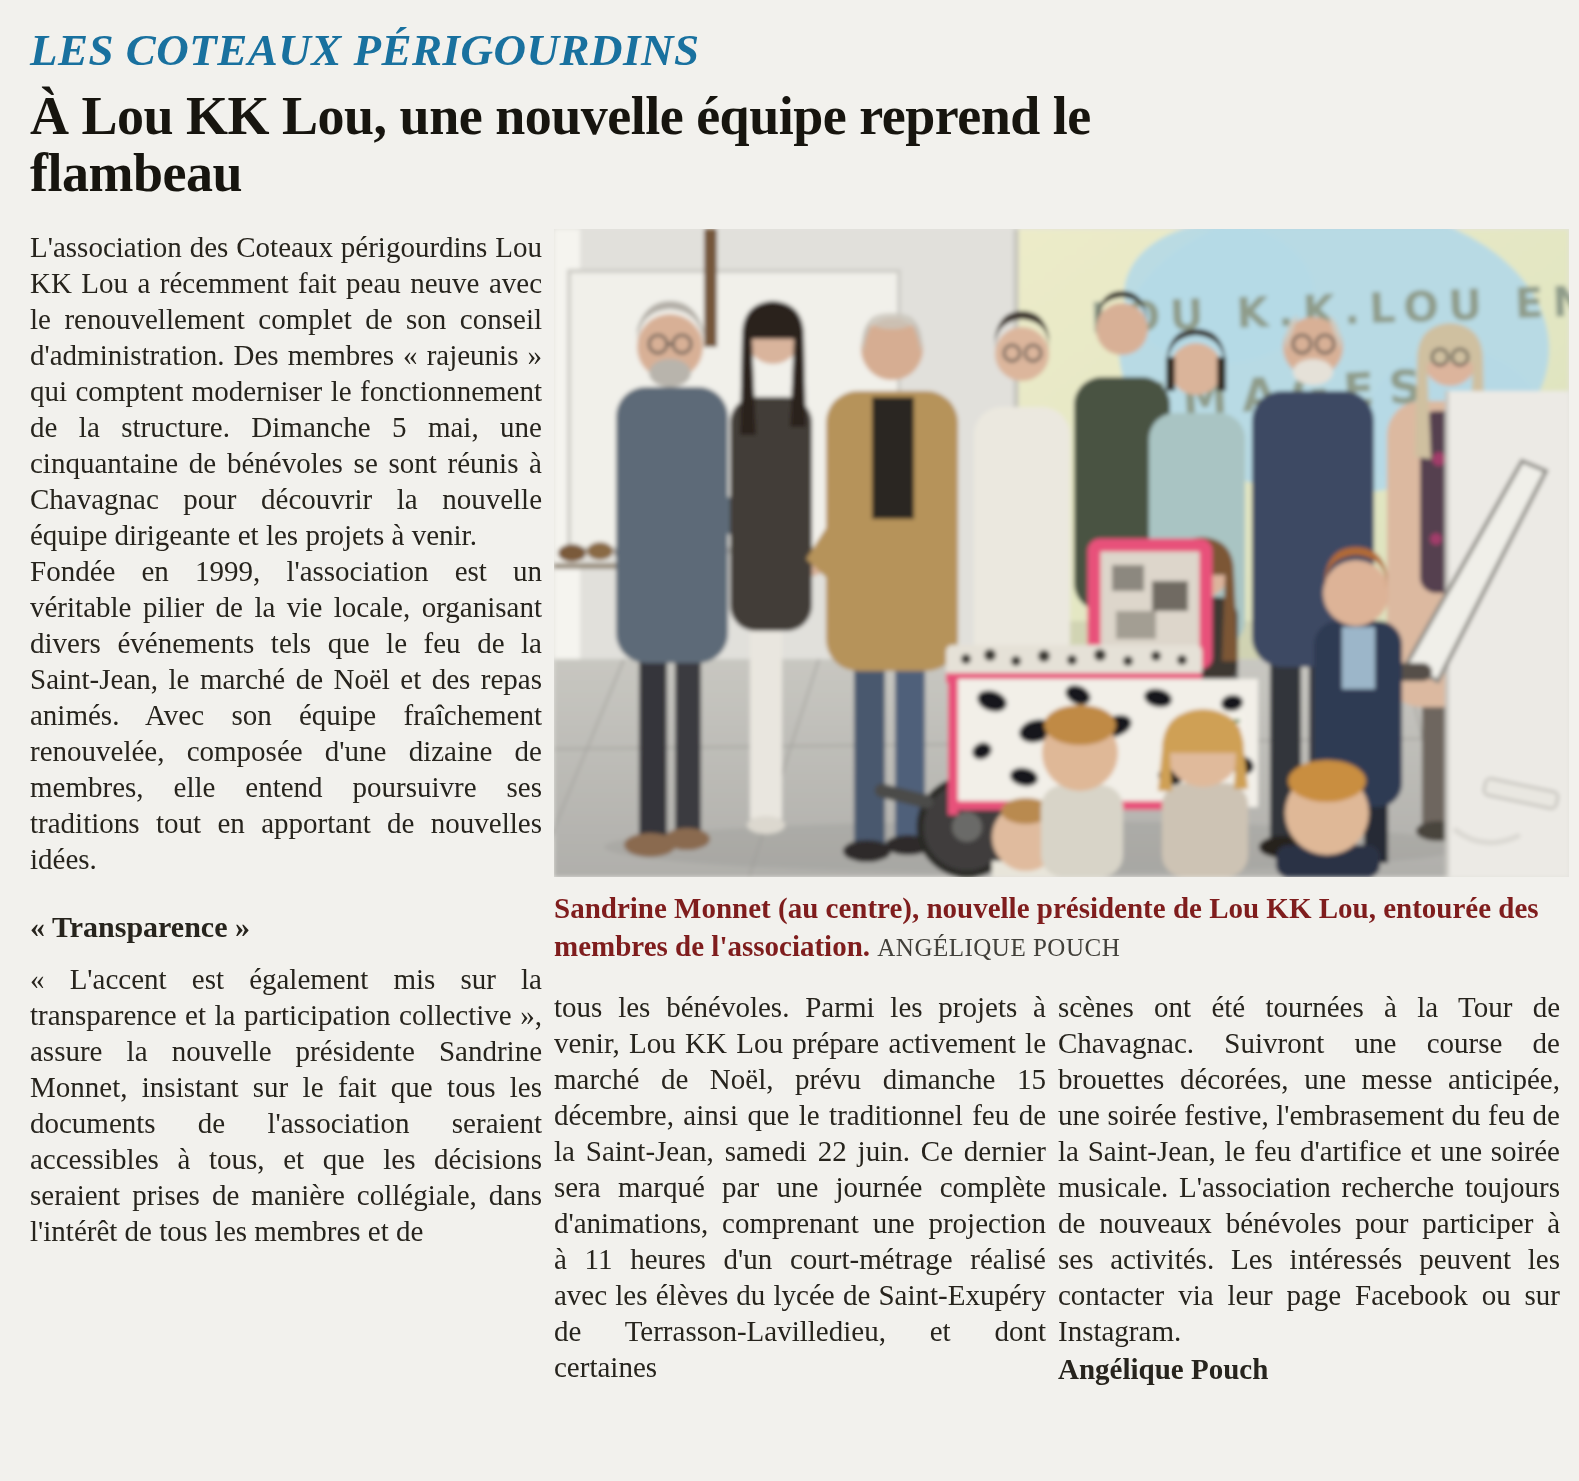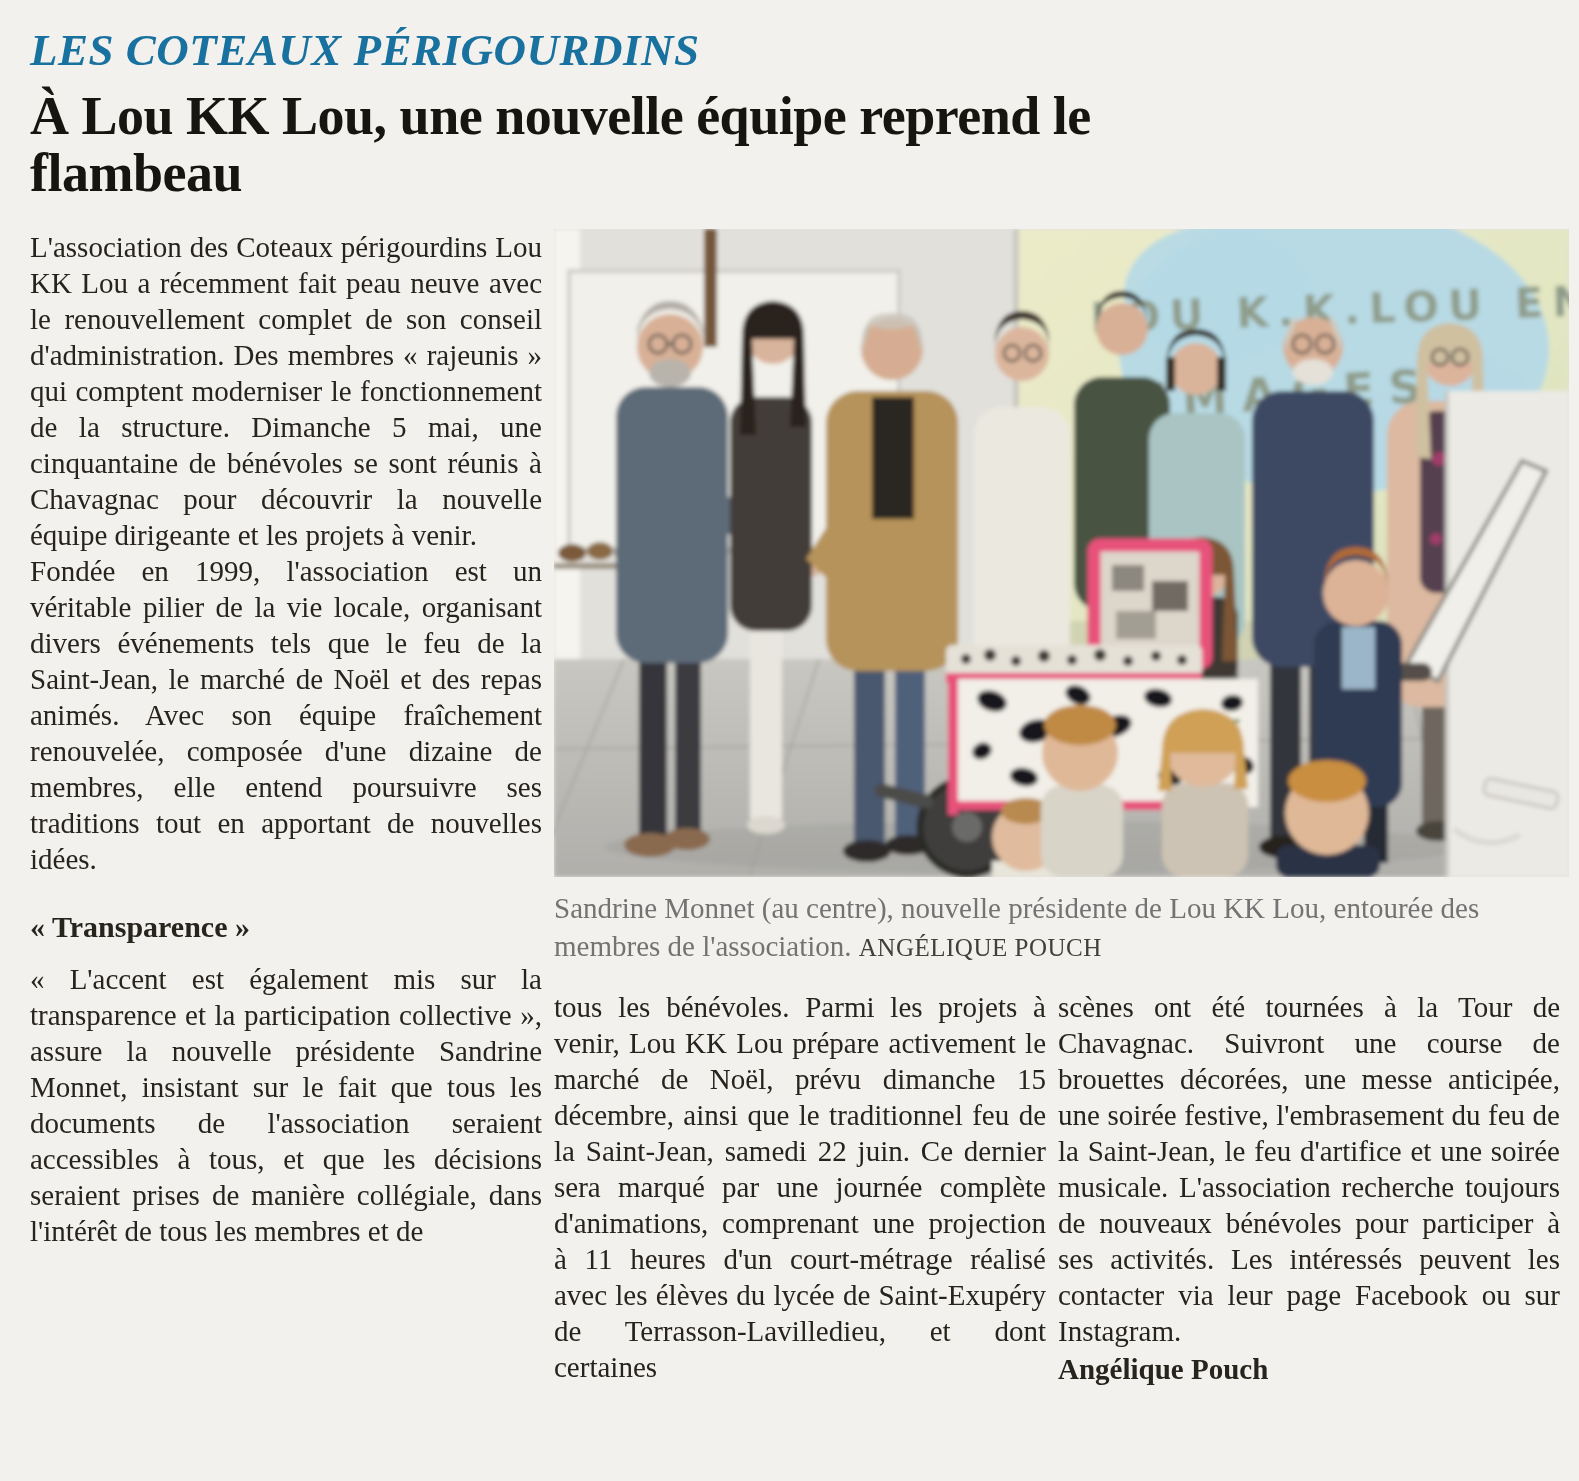--- a/index.html
+++ b/index.html
@@ -63,21 +63,21 @@
     width:1015px;height:648px;
     overflow:hidden;
     background:#e3e2dd;
   }
   .photo-wrap svg{display:block;width:100%;height:100%;}
   figcaption{
     margin-top:12px;
     font-size:29px;line-height:38px;
     width:1000px;
   }
-  .cap-bold{font-weight:normal;color:#737373;}
+  .cap-bold{font-weight:bold;color:#7f1d1d;}
   .cap-credit{
     font-size:25px;color:#42403a;letter-spacing:.5px;
   }
 </style>
 </head>
 <body>
 
 <div class="page">
 
   <div class="kicker">LES COTEAUX PÉRIGOURDINS</div>

